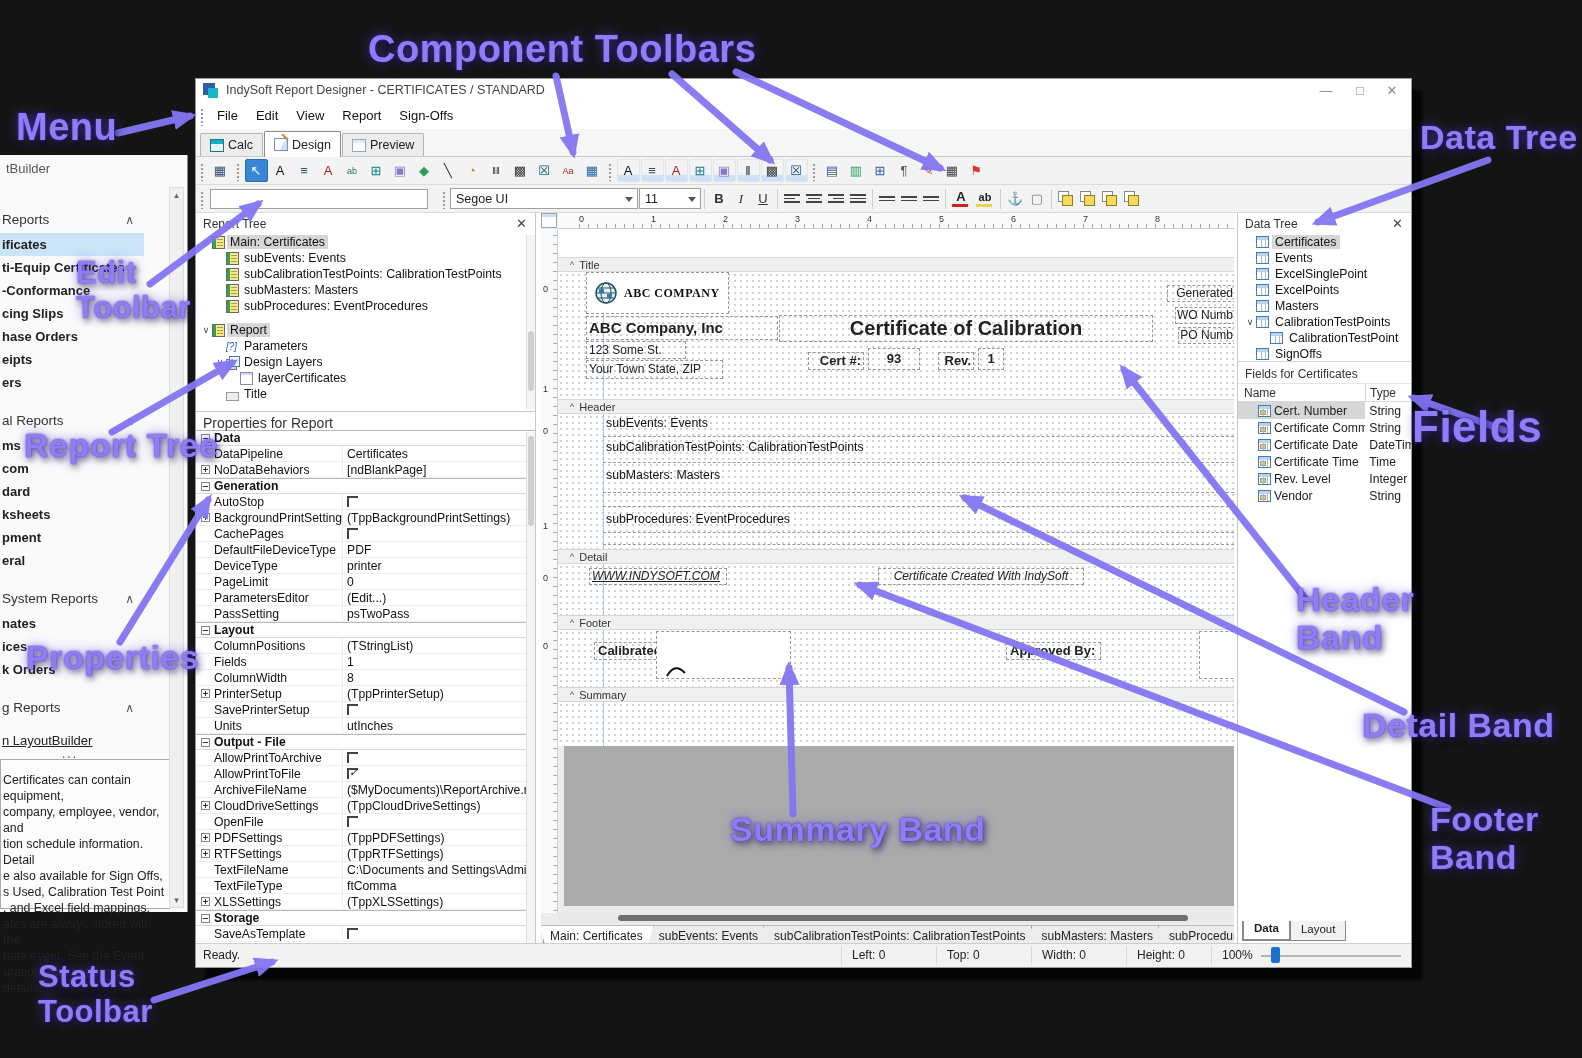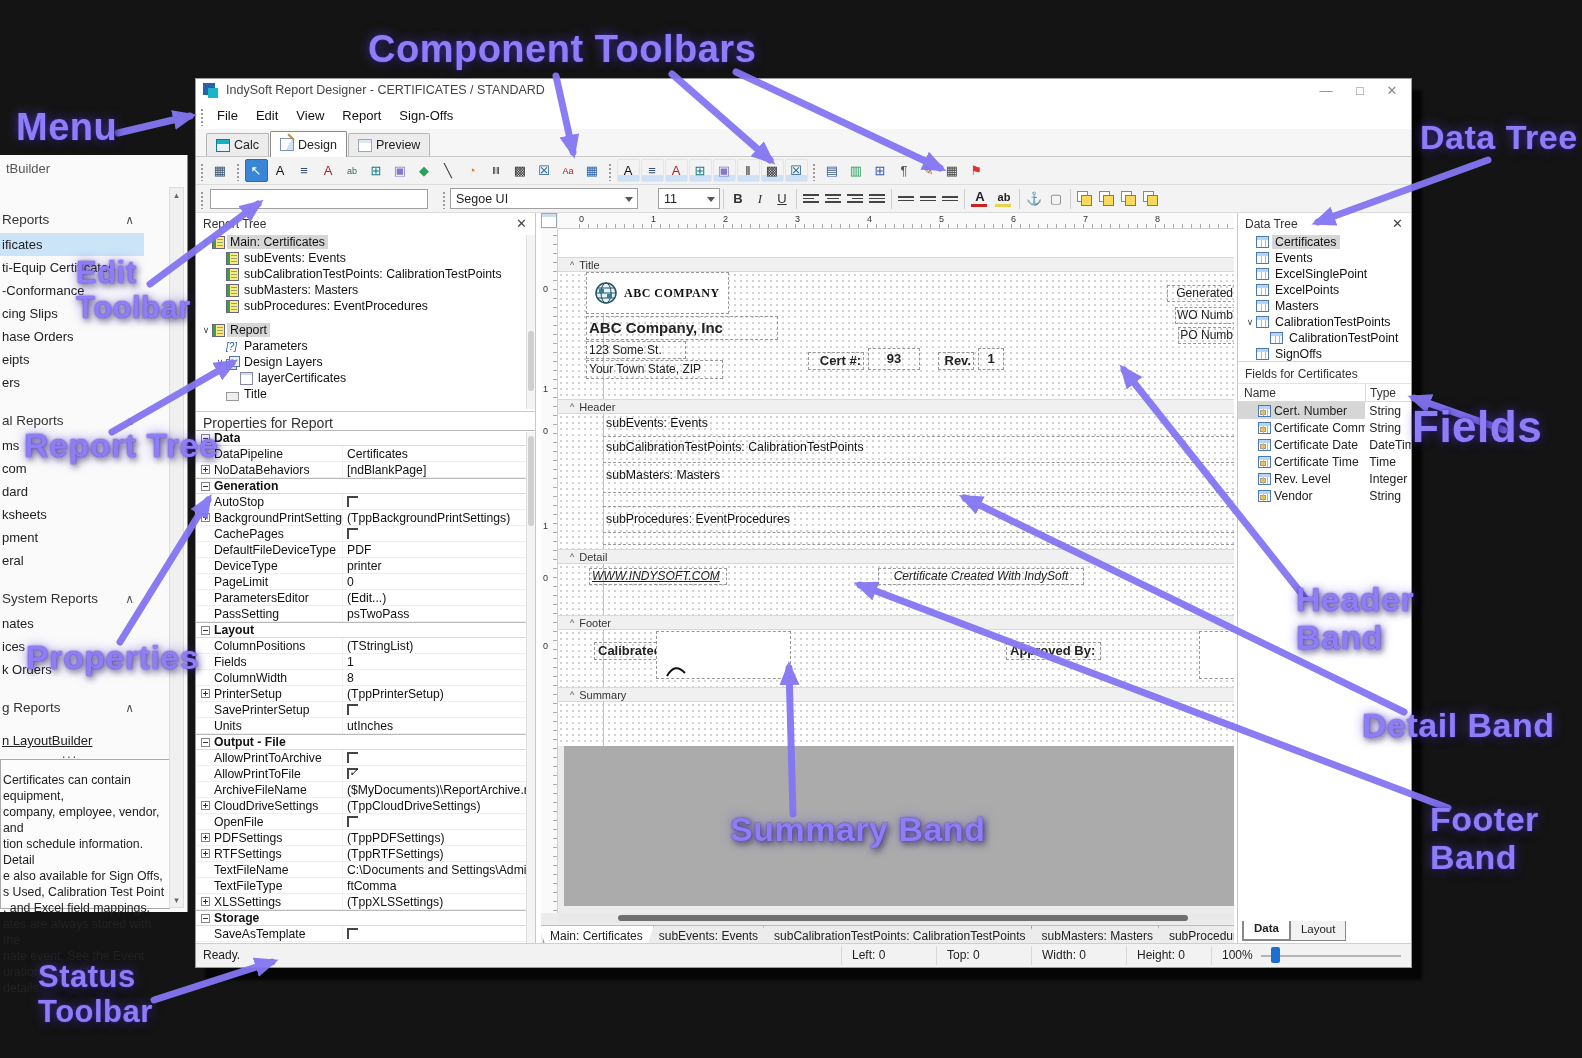--- a/index.html
+++ b/index.html
@@ -5,41 +5,41 @@
   html,body{margin:0;padding:0;background:#141414;}
   *{box-sizing:border-box;font-family:"Liberation Sans",sans-serif;}
   .stage{position:relative;width:1582px;height:1058px;overflow:hidden;background:#141414;font-size:12px;color:#222;}
 
   
   .bgwin{position:absolute;left:0;top:155px;width:188px;height:757px;background:#fafafa;border-right:1px solid #888;}
   .bgwin-title{position:absolute;left:6px;top:6px;color:#555;font-size:13px;}
   .bglist{position:absolute;left:0;top:38px;width:144px;}
   .bgsec-h{height:26px;line-height:26px;padding-left:2px;font-size:13.5px;color:#333;position:relative;margin-top:14px;}
   .bgsec-h .chev{position:absolute;right:10px;top:0;color:#555;font-size:12px;}
-  .bgitem{height:23px;line-height:23px;padding-left:2px;font-size:13px;color:#222;}
+  .bgitem{height:23px;line-height:23px;padding-left:2px;font-size:13px;color:#222;font-weight:bold;}
   .bgitem.sel{background:#cce4f7;}
   .bgscroll{position:absolute;right:3px;top:32px;width:15px;bottom:4px;background:#f0f0f0;border:1px solid #ddd;}
   .bgscroll .arr{position:absolute;left:0;width:13px;height:14px;text-align:center;font-size:9px;color:#666;line-height:14px;}
   .bglink{position:absolute;left:2px;top:578px;font-size:13px;text-decoration:underline;color:#222;}
   .bgellipsis{position:absolute;left:62px;top:592px;color:#444;letter-spacing:2px;}
   .bgdesc{position:absolute;left:0;top:604px;width:170px;height:150px;border:1px solid #aaa;background:#fcfcfc;padding:12px 2px 0 2px;font-size:12.3px;line-height:16px;color:#222;}
 
   
   .win{position:absolute;left:195px;top:78px;width:1217px;height:890px;background:#fff;border:1px solid #9a9a9a;box-shadow:10px 12px 3px rgba(0,0,0,.75);}
   .titlebar{position:absolute;left:0;top:0;right:0;height:24px;background:#fff;}
   .appico{position:absolute;left:7px;top:4px;width:16px;height:16px;}
   .appico .a{position:absolute;left:0;top:0;width:12px;height:12px;background:#2b5fa8;}
   .appico .b{position:absolute;left:5px;top:5px;width:10px;height:10px;background:#19b6c9;}
   .title-text{position:absolute;left:30px;top:4px;font-size:12.5px;color:#444;}
   .winctl{position:absolute;top:2px;width:30px;height:20px;text-align:center;color:#888;font-size:13px;line-height:20px;}
   .menubar{position:absolute;left:0;top:24px;right:0;height:26px;background:#fff;}
   .grip{width:5px;height:18px;margin:2px 3px 0 4px;background-image:radial-gradient(#9a9a9a 1px,transparent 1.2px);background-size:4px 4px;align-self:center;}
   .menubar{display:flex;align-items:center;}
   .menu-item{padding:0 9px;font-size:13px;color:#111;height:22px;line-height:22px;}
-  .tabrow{position:absolute;left:0;top:50px;right:0;height:28px;background:#f6f6f6;border-bottom:1px solid #c9c9c9;display:flex;align-items:flex-end;padding-left:10px;}
+  .tabrow{position:absolute;left:0;top:50px;right:0;height:28px;background:#f6f6f6;border-bottom:1px solid #c9c9c9;display:flex;align-items:flex-end;padding-left:4px;}
   .vtab{display:flex;align-items:center;gap:4px;height:23px;padding:0 9px;border:1px solid #b5b5b5;border-bottom:none;background:#ececec;font-size:12.5px;color:#222;margin-right:1px;border-radius:2px 2px 0 0;}
   .vtab.active{background:#fff;height:26px;position:relative;z-index:2;margin-bottom:-1px;border-color:#8a8a8a;}
   .vtab-ico{width:14px;height:13px;display:inline-block;}
   .ico-calc{background:linear-gradient(#18b0c0 4px,#e8f4f6 4px);border:1px solid #0d7f8c;}
   .ico-design{background:linear-gradient(120deg,#fff 60%,#cfe0f4 60%);border:1px solid #7a93b8;position:relative;}
   .ico-design::after{content:"";position:absolute;right:-2px;top:-3px;width:8px;height:2px;background:#c98b2d;transform:rotate(45deg);}
   .ico-preview{background:#fff;border:1px solid #9aa7b8;box-shadow:inset 0 3px 0 #dfe8f2;}
   .toolbar{position:absolute;left:0;right:0;background:#f3f3f3;border-bottom:1px solid #dcdcdc;display:flex;align-items:center;}
   .tb1{top:78px;height:28px;}
   .tb2{top:106px;height:28px;}
@@ -353,21 +353,21 @@
       </div>
 
     <div class="toolbar tb2">
       <div class="grip"></div>
       <input class="editbox" value="" style="">
       <div class="grip" style="margin-left:14px"></div>
       <div class="combo" style="width:188px">
         <span>Segoe UI</span>
         <i class="dd"></i>
       </div>
-      <div class="combo" style="width:62px;margin-left:20px">
+      <div class="combo" style="width:62px;margin-left:1px">
         <span>11</span>
         <i class="dd"></i>
       </div>
       <div class="tsep"></div>
       <div class="fmtbtn" style="font-weight:bold">B</div>
       <div class="fmtbtn" style="font-style:italic;font-family:'Liberation Serif',serif">I</div>
       <div class="fmtbtn" style="text-decoration:underline">U</div>
       <div class="tsep"></div>
       <div style="display:flex">
           <div class="albtn al-left">
@@ -758,20 +758,21 @@
             <line x1="4" y1="8" x2="22" y2="8" stroke="#23505e"></line>
             <line x1="4" y1="18" x2="22" y2="18" stroke="#23505e"></line>
             <rect x="6" y="9" width="5" height="4" fill="#2d7f9a"></rect>
             <rect x="14" y="14" width="5" height="4" fill="#2d7f9a"></rect>
           </svg>
           <span class="logo-text">ABC COMPANY</span>
         </div>
         <div class="dashed cv-company">ABC  Company, Inc</div>
         <div class="dashed cv-street">123 Some St.</div>
         <div class="dashed cv-city">Your Town State, ZIP</div>
+        <div class="dashed cv-certtitle">Certificate of Calibration</div>
         <div class="cv-certrow">
           <span class="dashed" style="left:250px;top:4px;width:56px;height:18px;line-height:16px;text-align:right;padding-right:2px">Cert #:</span>
           <span class="dashed" style="left:310px;top:0;width:52px;height:22px;line-height:20px;text-align:center">93</span>
           <span class="dashed" style="left:380px;top:4px;width:36px;height:18px;line-height:16px;text-align:right;padding-right:2px">Rev.</span>
           <span class="dashed" style="left:420px;top:0;width:26px;height:22px;line-height:20px;text-align:center">1</span>
         </div>
         <div class="dashed cv-gen" style="left:609px;top:13px;width:69px;height:17px">Generated</div>
         <div class="dashed cv-gen" style="left:617px;top:35px;width:61px;height:17px">WO Numb</div>
         <div class="dashed cv-gen" style="left:620px;top:55px;width:58px;height:17px">PO Numb</div>
       </div>

